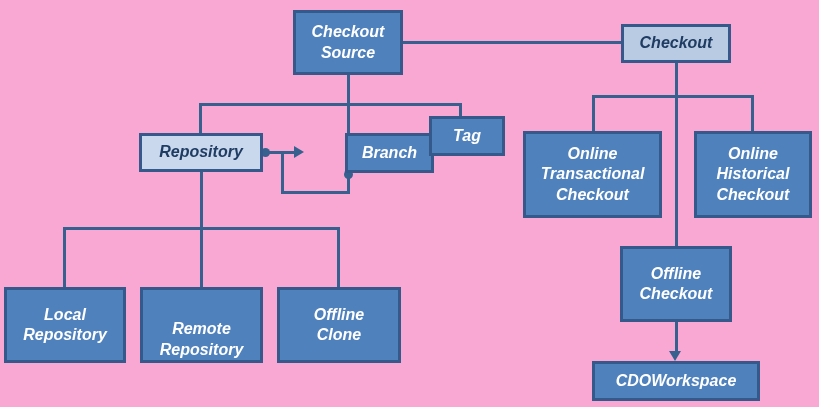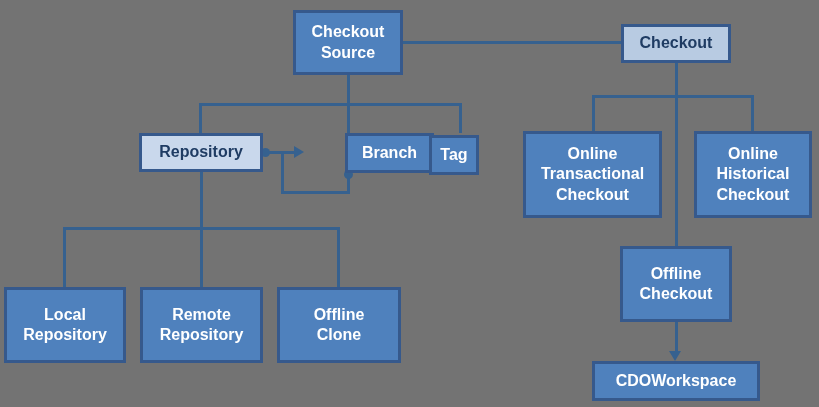--- a/index.html
+++ b/index.html
@@ -1,22 +1,23 @@
 <!DOCTYPE html>
 <html style="--node-fill-dark: #4f81bd; --node-fill-light: #c9d8ec; --node-fill-highlight: #b8cbe2; --node-border: #36598c; --connector: #36618f; --text-on-dark: #ffffff; --text-on-light: #1f3c63;"><head>
 <meta charset="utf-8">
 <style>
   html, body { margin: 0; padding: 0; background: #ffffff; }
   #canvas {
     position: relative;
     width: 819px;
     height: 407px;
-    background: #737373;
+    background: #f9a8d4;
     font-family: "Liberation Sans", sans-serif;
     overflow: hidden;
+    font-style: italic;
   }
   .node {
     position: absolute;
     box-sizing: border-box;
     border: 3px solid var(--node-border, #36598c);
     display: flex;
     align-items: center;
     justify-content: center;
     text-align: center;
     font-weight: bold;
@@ -42,26 +43,26 @@
     position: absolute; width: 0; height: 0;
     border-left: 6px solid transparent; border-right: 6px solid transparent;
     border-top: 10px solid var(--connector, #36618f);
   }
 
   
   .n-checkout-source { left: 293px; top: 10px;  width: 110px; height: 65px; }
   .n-checkout        { left: 621px; top: 24px;  width: 110px; height: 39px; }
   .n-repository      { left: 139px; top: 133px; width: 124px; height: 39px; }
   .n-branch          { left: 304px; top: 133px; width: 89px;  height: 40px; margin-left: 41px; }
-  .n-tag             { left: 429px; top: 135px; width: 50px;  height: 40px; }
+  .n-tag             { left: 429px; top: 116px; width: 76px;  height: 40px; }
   .n-online-transactional { left: 523px; top: 131px; width: 139px; height: 87px; }
   .n-online-historical    { left: 694px; top: 131px; width: 118px; height: 87px; }
   .n-offline-checkout     { left: 620px; top: 246px; width: 112px; height: 76px; }
   .n-local-repository     { left: 4px;   top: 287px; width: 122px; height: 76px; }
-  .n-remote-repository    { left: 140px; top: 287px; width: 123px; height: 76px; }
+  .n-remote-repository    { left: 140px; top: 287px; width: 123px; height: 76px; align-items: flex-end; }
   .n-offline-clone        { left: 277px; top: 287px; width: 124px; height: 76px; }
   .n-cdo-workspace        { left: 592px; top: 361px; width: 168px; height: 40px; align-items: center; }
 </style>
 </head>
 <body>
 
 <div id="canvas">
 
   <div class="line" style="left:403px; top:41px;  width:218px; height:3px;"></div>
 

